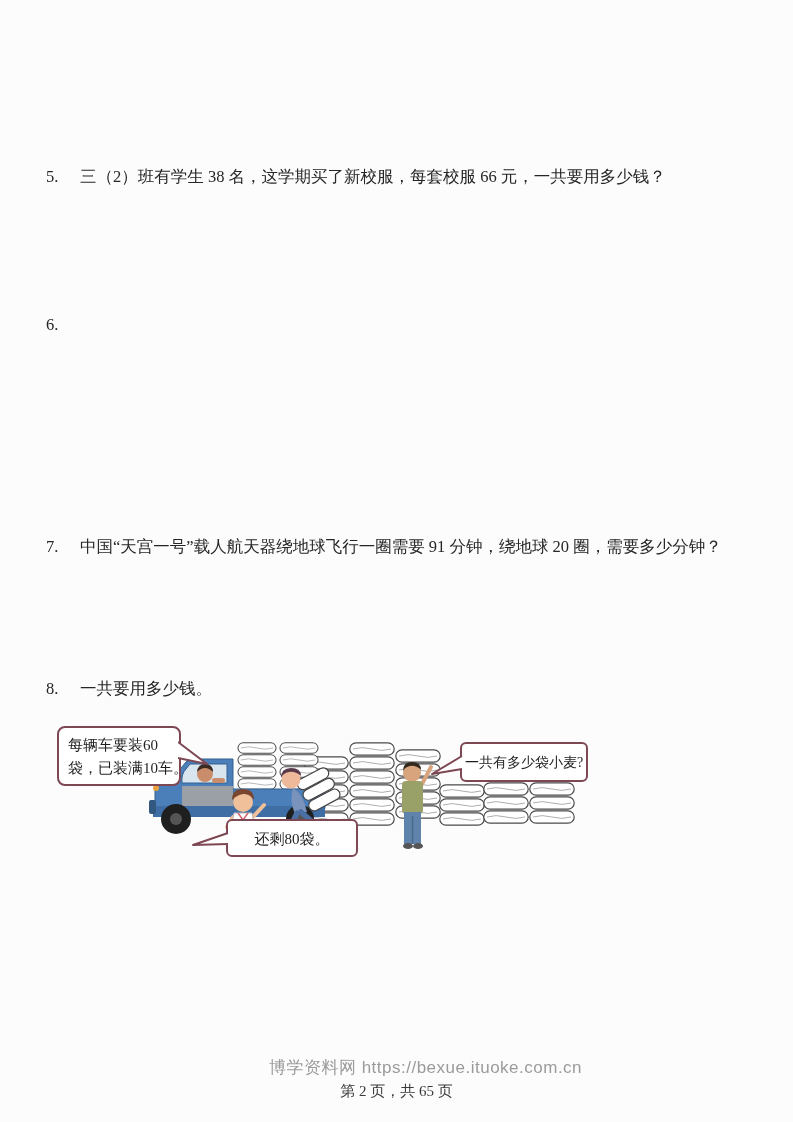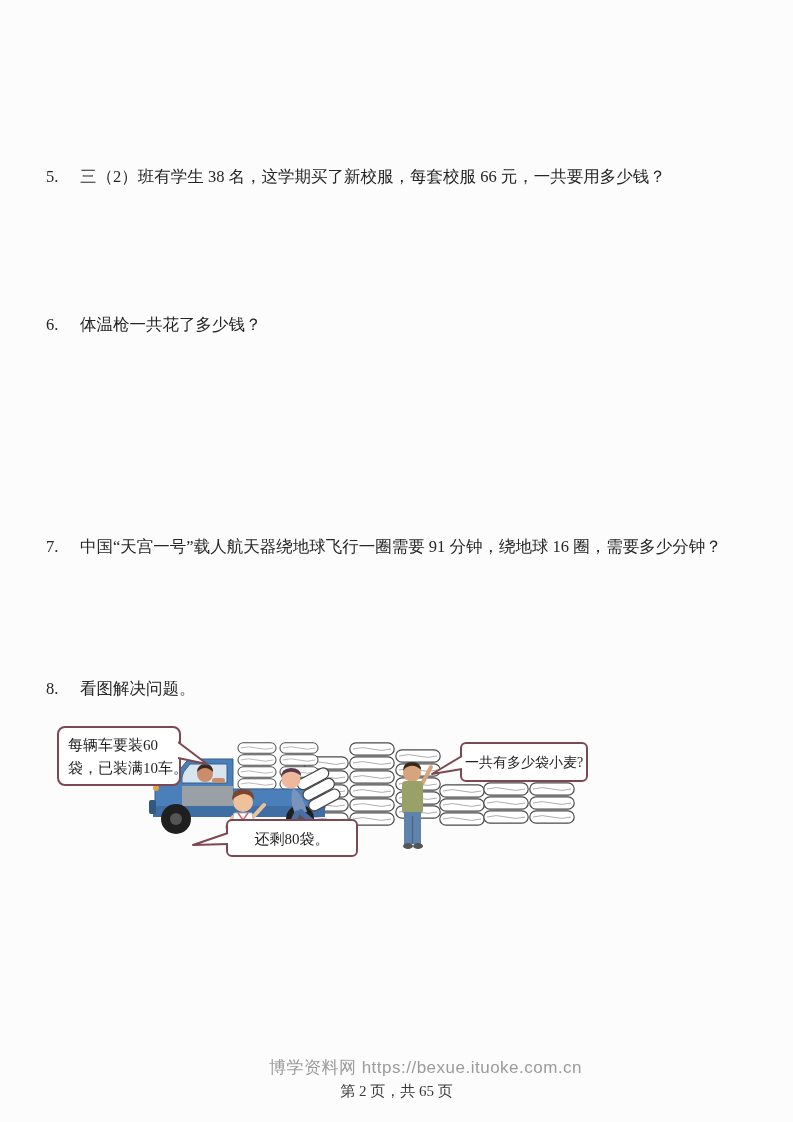--- a/index.html
+++ b/index.html
@@ -52,35 +52,34 @@
 <div class="question" id="q5">
   <span class="qnum">5.</span>
   <div class="qtext">
     <div>三（2）班有学生 38 名，这学期买了新校服，每套校服 66 元，一共要用多少钱？</div>
   </div>
 </div>
 
 <div class="question" id="q6">
   <span class="qnum">6.</span>
   <div class="qtext">
-    <div>体温枪一共花了多少钱？</div>
   </div>
 </div>
 
 <div class="question" id="q7">
   <span class="qnum">7.</span>
   <div class="qtext">
-    <div>中国“天宫一号”载人航天器绕地球飞行一圈需要 91 分钟，绕地球 16 圈，需要多少分钟？</div>
+    <div>中国“天宫一号”载人航天器绕地球飞行一圈需要 91 分钟，绕地球 20 圈，需要多少分钟？</div>
   </div>
 </div>
 
 <div class="question" id="q8">
   <span class="qnum">8.</span>
   <div class="qtext">
-    <div>看图解决问题。</div>
+    <div>一共要用多少钱。</div>
   </div>
 </div>
 
 <svg class="illustration" viewBox="0 0 545 158">
   <defs>
     <symbol id="sack" viewBox="0 0 46 14">
       <rect x="0.8" y="0.8" width="44.4" height="12.4" rx="6.2" fill="#ffffff" stroke="#4a4a4a" stroke-width="1.2"></rect>
       <path d="M4 7 Q 13 4.2, 23 7 T 42 7" fill="none" stroke="#999999" stroke-width="0.8"></path>
     </symbol>
   </defs>

